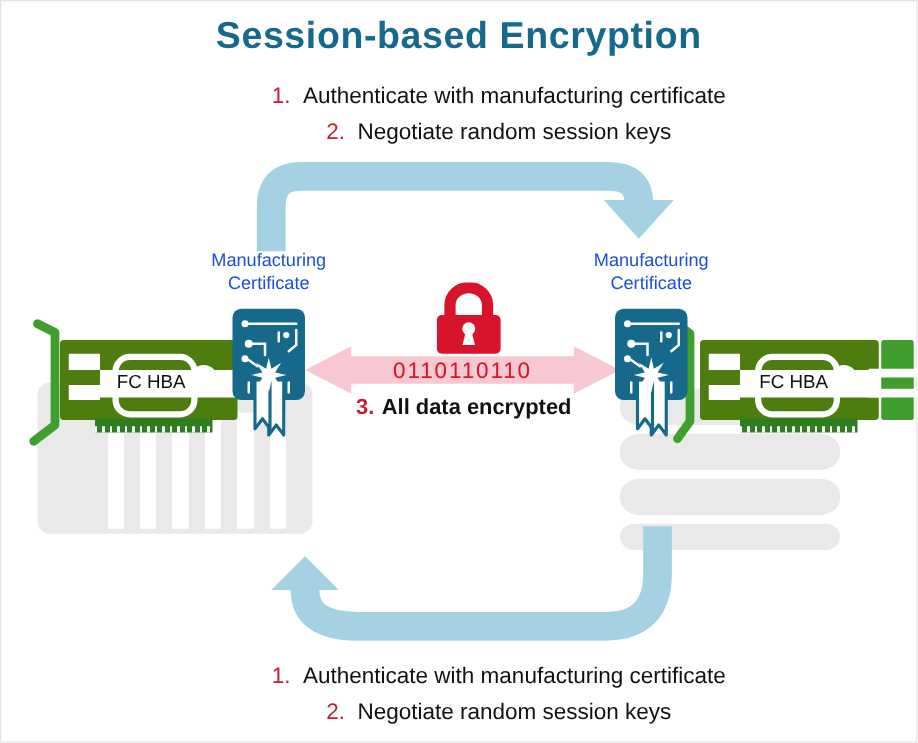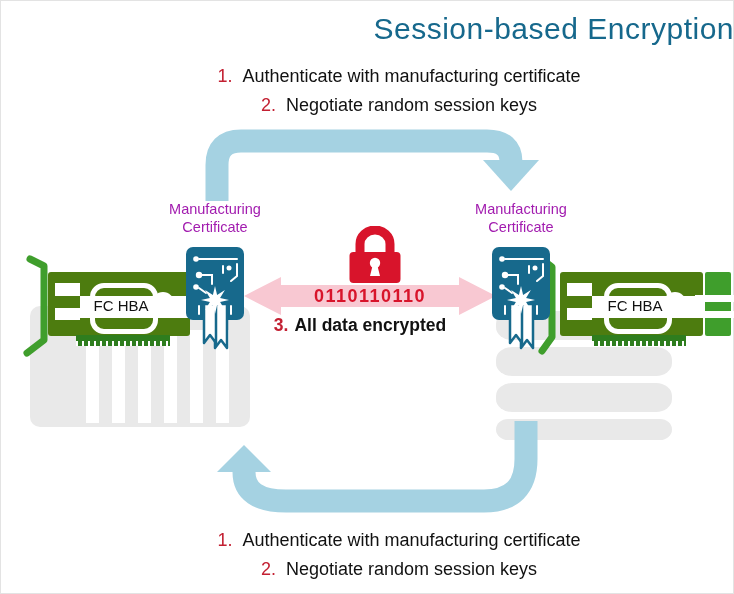--- a/index.html
+++ b/index.html
@@ -3,50 +3,50 @@
 <meta charset="utf-8">
 <style>
   html,body{margin:0;padding:0;background:#fff;}
   .stage{
     position:relative;width:734px;height:594px;background:#ffffff;
     font-family:"Liberation Sans",sans-serif;color:#111;overflow:hidden;
     box-shadow:inset 0 0 0 1px #e3e3e3;
   }
   .abs{position:absolute;}
   .title{
-    position:absolute;top:12px;left:0;width:734px;text-align:right;
-    font-size:30px;font-weight:normal;color:#16688C;letter-spacing:.5px;
+    position:absolute;top:12px;left:0;width:734px;text-align:center;
+    font-size:30px;font-weight:bold;color:#16688C;letter-spacing:.5px;
   }
   .steps{position:absolute;left:0;width:734px;text-align:center;font-size:18px;margin-left:32px;}
   .steps-top{top:62px;line-height:29px;}
   .steps-bottom{top:526px;line-height:29px;}
   .step-num{color:#C32032;margin-right:10px;}
-  .cert-label{position:absolute;width:132px;text-align:center;font-size:14.5px;line-height:17.5px;color:#a21caf;}
+  .cert-label{position:absolute;width:132px;text-align:center;font-size:14.5px;line-height:17.5px;color:#1d4ed8;}
   
   .server{position:absolute;left:30px;top:306px;width:220px;height:121px;background:#E9E9E9;border-radius:10px;}
   .server-stripes{position:absolute;left:56px;top:24px;width:152px;height:93px;
     background:repeating-linear-gradient(90deg,#ffffff 0 13px,#E9E9E9 13px 26px);}
   .db-band{position:absolute;left:496px;width:176px;background:#E9E9E9;border-radius:16px/13px;}
   
   .card{position:absolute;top:272px;height:64px;background:#4d7c0f;border-radius:3px;}
   .port{position:absolute;left:7px;width:25px;background:#fff;}
   .band{position:absolute;top:24px;height:22px;background:#fff;}
   .outline{position:absolute;top:11px;width:58px;height:41px;border:5px solid #fff;border-radius:14px;}
   .card-label{position:absolute;top:23px;width:66px;text-align:center;font-size:15px;line-height:22px;color:#111;}
   .circle{position:absolute;top:20px;width:22px;height:22px;background:#fff;border-radius:50%;}
   .pins{position:absolute;top:63px;width:94px;height:11px;background-color:#2E7D1E;
     background-image:repeating-linear-gradient(90deg,#fff 0 2px,rgba(0,0,0,0) 2px 6px);
     background-size:100% 5px;background-position:0 100%;background-repeat:no-repeat;}
   .block{position:absolute;left:705px;top:272px;width:26px;height:64px;background:#3F9E2C;border-radius:2px;}
   .slot{position:absolute;left:695px;width:39px;height:7px;background:#fff;}
   .binary{
     position:absolute;left:270px;top:285px;width:200px;height:22px;text-align:center;
-    font-size:18px;font-weight:bold;color:#D8142B;letter-spacing:1.5px;line-height:22px;
+    font-size:18px;font-weight:normal;color:#D8142B;letter-spacing:1.5px;line-height:22px;
   }
-  .step3{position:absolute;left:240px;top:315px;width:240px;text-align:center;
+  .step3{position:absolute;left:251px;top:315px;width:240px;text-align:center;
     font-size:17.5px;font-weight:bold;line-height:21px;color:#111;}
   svg{display:block;}
 </style>
 </head>
 <body>
 
 <div class="stage">
 
   <div class="title">Session-based Encryption</div>
 

